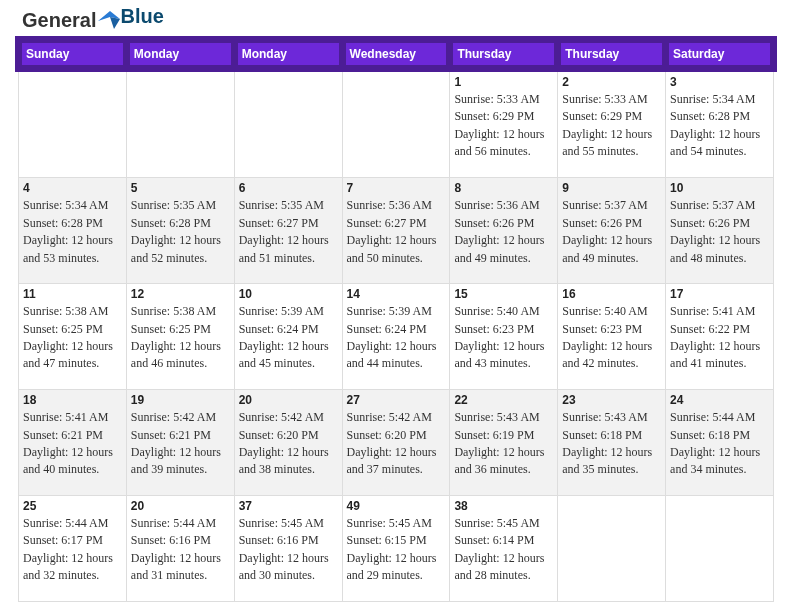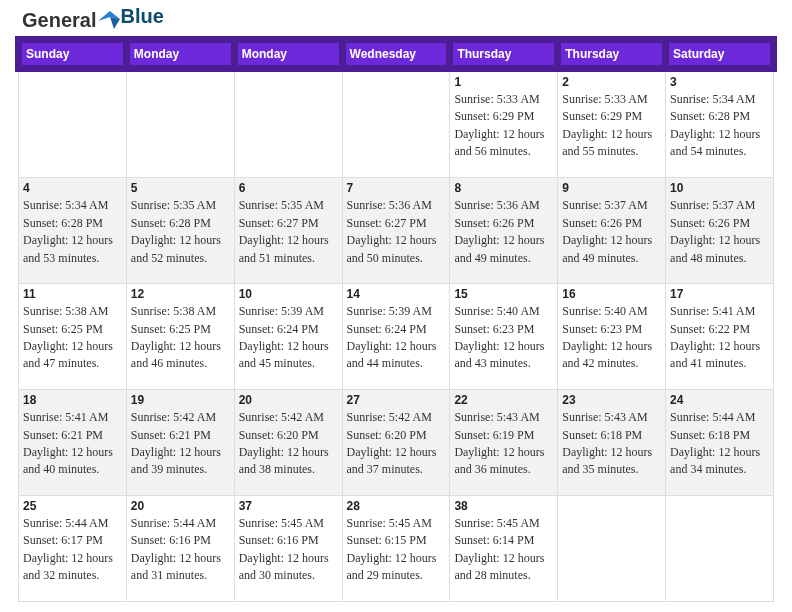--- a/index.html
+++ b/index.html
@@ -323,21 +323,21 @@
 and 31 minutes.</div>
           </td>
           <td>
             <span class="day-num">37</span>
             <div class="cell-info" style="white-space: pre-line;">Sunrise: 5:45 AM
 Sunset: 6:16 PM
 Daylight: 12 hours
 and 30 minutes.</div>
           </td>
           <td>
-            <span class="day-num">28</span>
+            <span class="day-num">49</span>
             <div class="cell-info" style="white-space: pre-line;">Sunrise: 5:45 AM
 Sunset: 6:15 PM
 Daylight: 12 hours
 and 29 minutes.</div>
           </td>
           <td>
             <span class="day-num">38</span>
             <div class="cell-info" style="white-space: pre-line;">Sunrise: 5:45 AM
 Sunset: 6:14 PM
 Daylight: 12 hours

